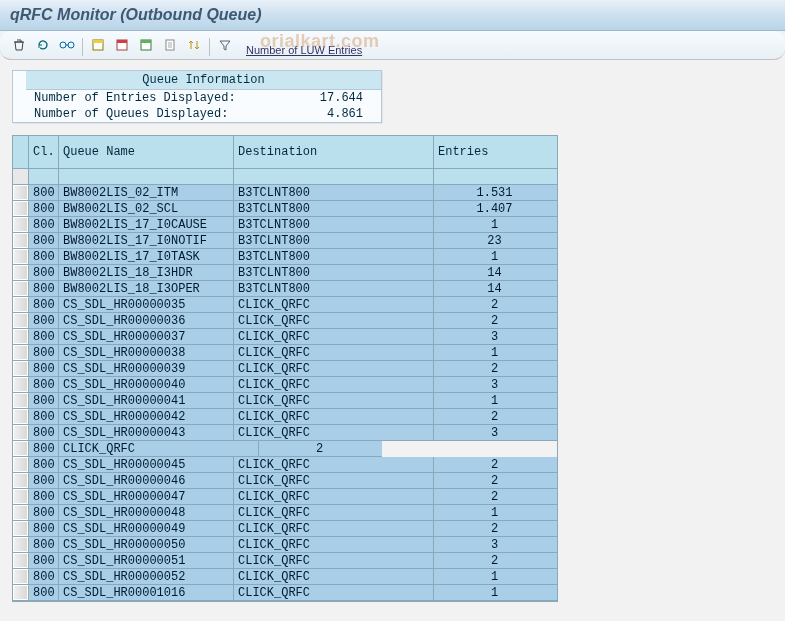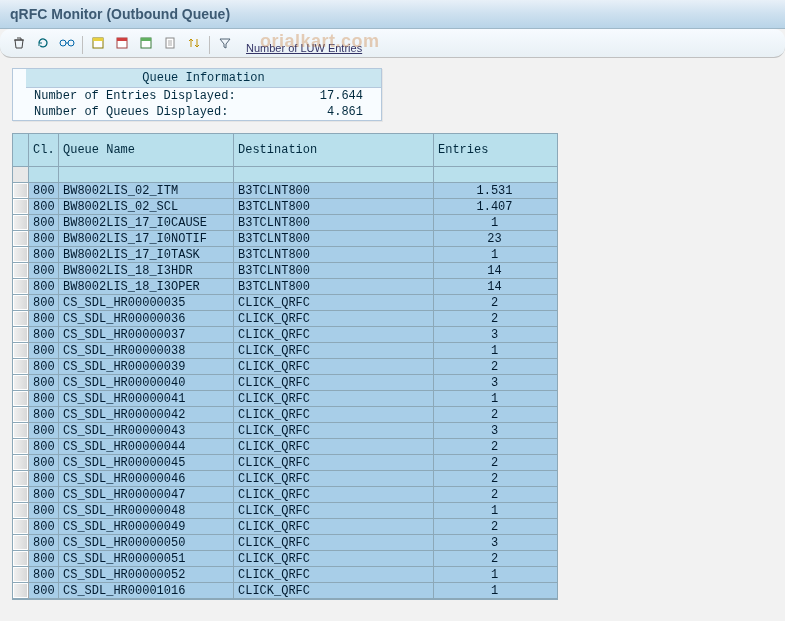--- a/index.html
+++ b/index.html
@@ -9,22 +9,23 @@
     font-size: 11px;
     background: #f2f2f2;
     width: 785px;
   }
   .title-bar {
     background: linear-gradient(to bottom, #e8f0f8 0%, #cde0ef 50%, #b8d4e8 100%);
     border-bottom: 1px solid #9fb8c8;
     padding: 6px 10px;
   }
   .title-text {
-    font-size: 14px;
+    font-size: 16px;
     font-weight: bold;
+    font-style: italic;
     color: #3d5a73;
   }
   .toolbar {
     background: linear-gradient(to bottom, #f7fbff, #e8f0f5);
     border-bottom: 1px solid #c0c0c0;
     padding: 3px 8px;
     display: flex;
     align-items: flex-end;
     gap: 2px;
     border-radius: 11px;
@@ -394,21 +395,20 @@
           <div class="gc gc-cl">800</div>
           <div class="gc gc-qn">CS_SDL_HR00000043</div>
           <div class="gc gc-dest">CLICK_QRFC</div>
           <div class="gc gc-ent">3</div>
         </div>
         <div class="grid-row">
           <div class="gc gc-sel">
             <div class="gc-sel-inner"></div>
           </div>
           <div class="gc gc-cl">800</div>
-          <div class="gc gc-qn">CS_SDL_HR00000044</div>
           <div class="gc gc-dest">CLICK_QRFC</div>
           <div class="gc gc-ent">2</div>
         </div>
         <div class="grid-row">
           <div class="gc gc-sel">
             <div class="gc-sel-inner"></div>
           </div>
           <div class="gc gc-cl">800</div>
           <div class="gc gc-qn">CS_SDL_HR00000045</div>
           <div class="gc gc-dest">CLICK_QRFC</div>

